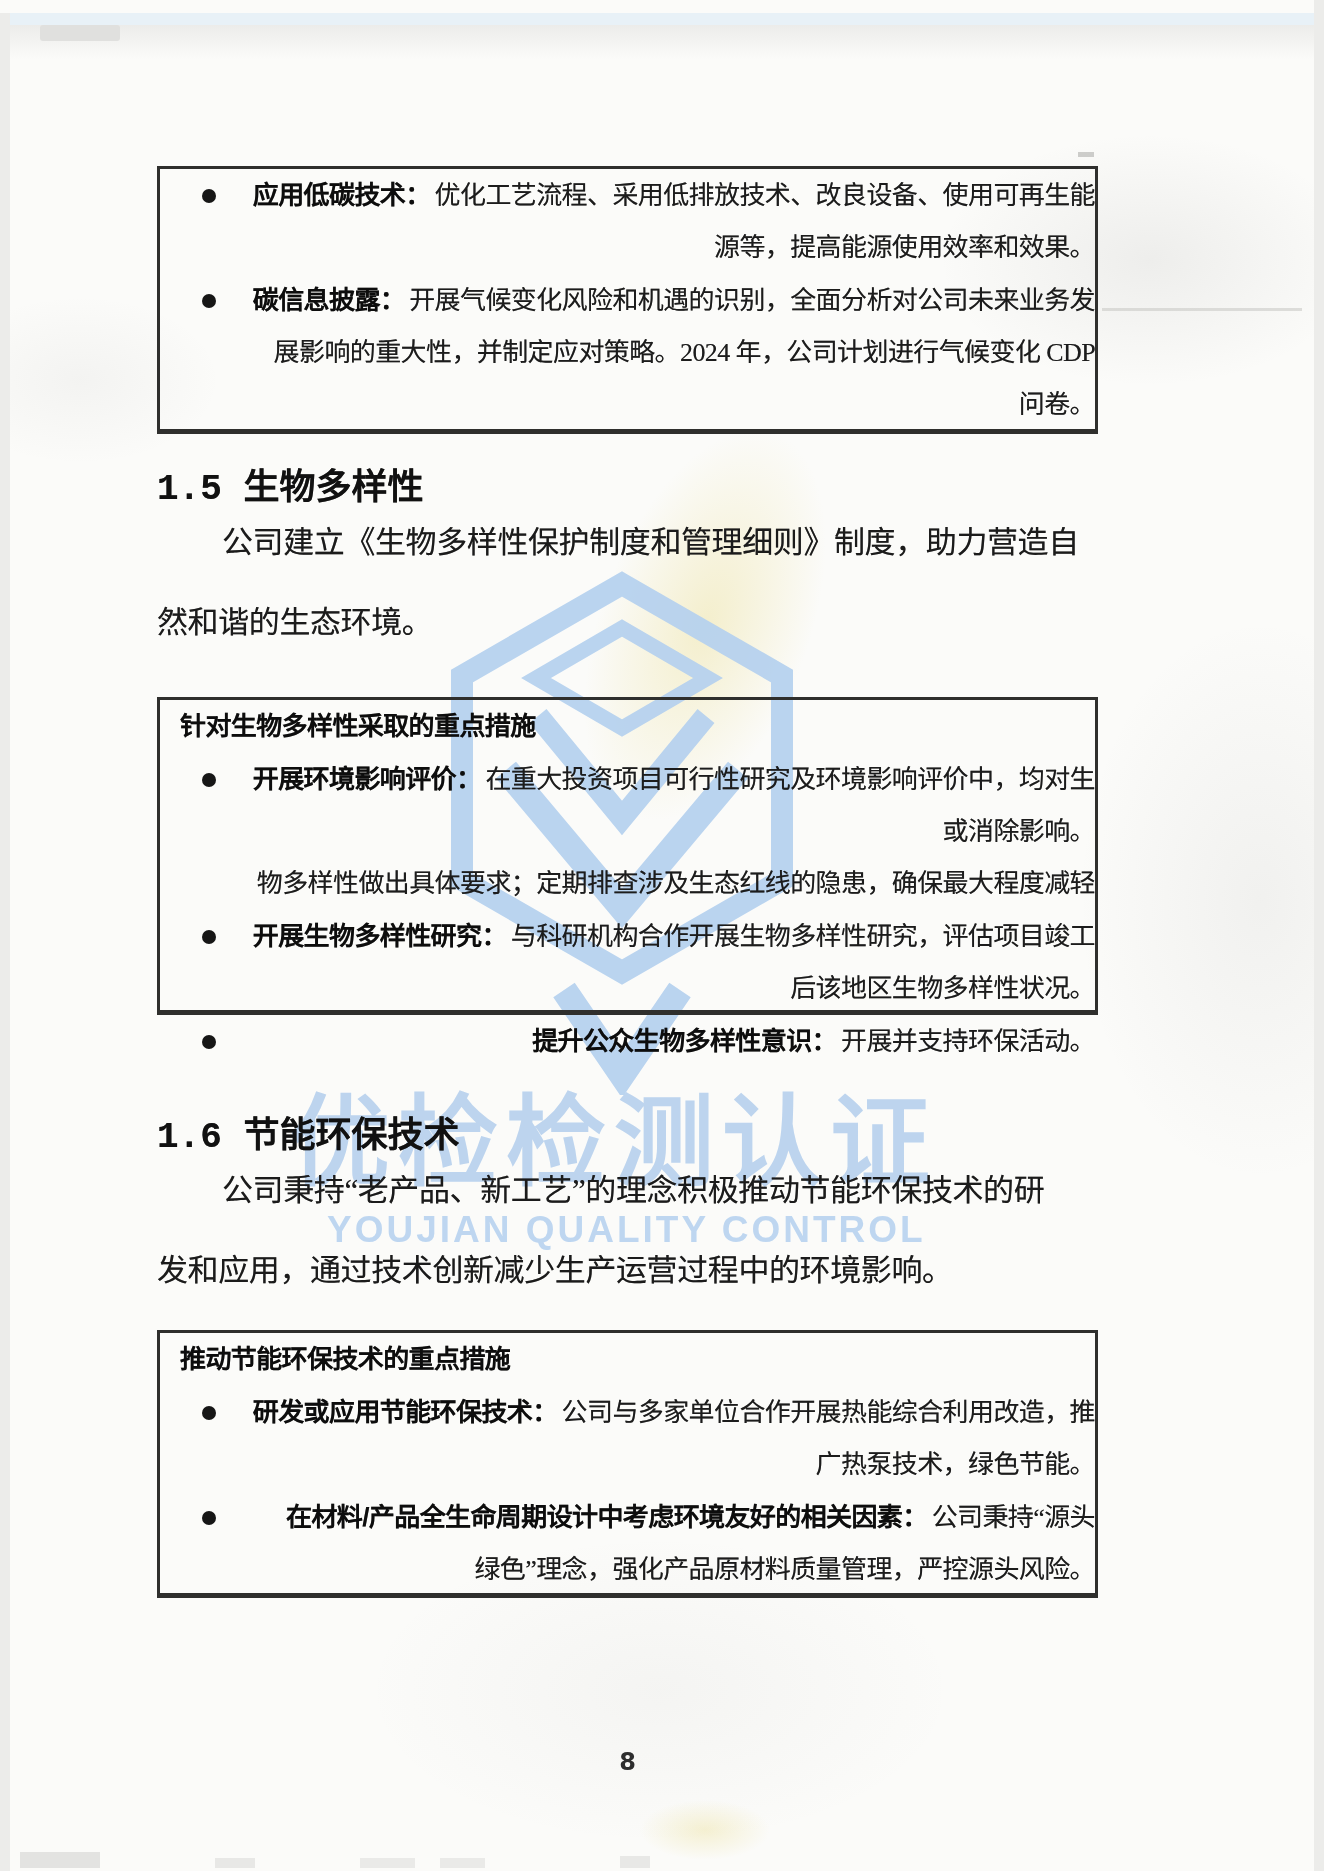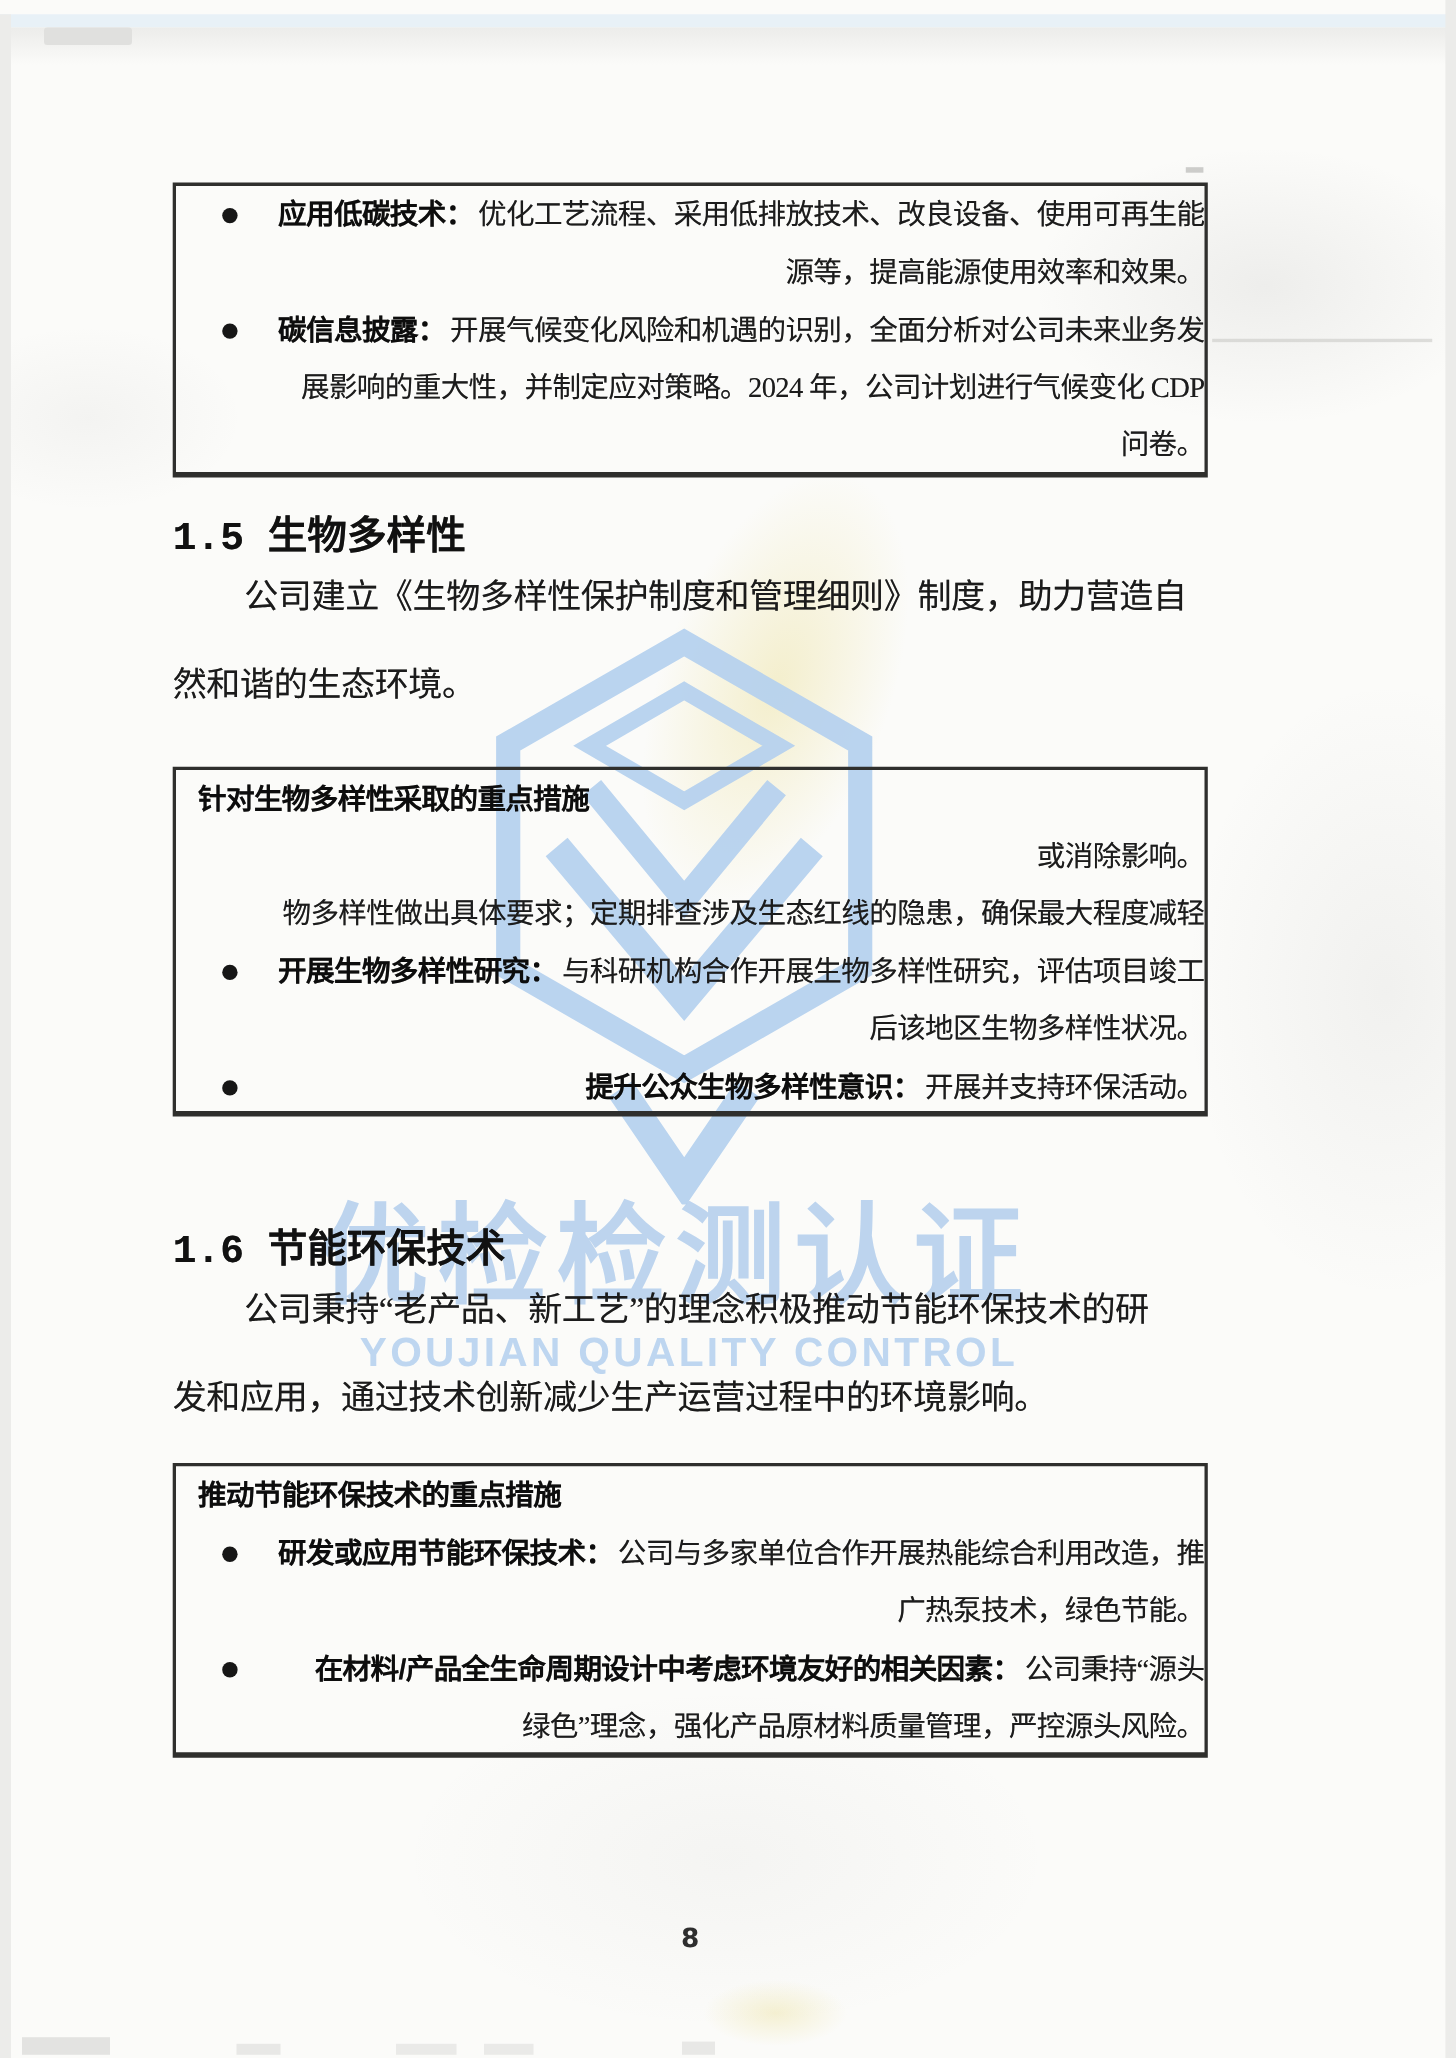--- a/index.html
+++ b/index.html
@@ -131,20 +131,21 @@
 
     <div class="hsec" id="h15">1.5 生物多样性</div>
 
     <div class="para" id="para15">
         <div class="ln ln-pfirst"><span class="sr">公司建立《生物多样性保护制度和管理细则》制度，助力营造自</span></div>
         <div class="ln ln-pline"><span class="sr">然和谐的生态环境。</span></div>
       </div>
 
     <div class="mbox" id="box2">
         <div class="ln ln-header"><span class="sb">针对生物多样性采取的重点措施</span></div>
+        <div class="ln ln-bullet"><span class="marker"></span><span class="sb">开展环境影响评价：</span><span class="sr">在重大投资项目可行性研究及环境影响评价中，均对生</span></div>
         <div class="ln ln-cont"><span class="sr">或消除影响。</span></div>
         <div class="ln ln-cont"><span class="sr">物多样性做出具体要求；定期排查涉及生态红线的隐患，确保最大程度减轻</span></div>
         <div class="ln ln-bullet"><span class="marker"></span><span class="sb">开展生物多样性研究：</span><span class="sr">与科研机构合作开展生物多样性研究，评估项目竣工</span></div>
         <div class="ln ln-cont"><span class="sr">后该地区生物多样性状况。</span></div>
         <div class="ln ln-bullet"><span class="marker"></span><span class="sb">提升公众生物多样性意识：</span><span class="sr">开展并支持环保活动。</span></div>
       </div>
 
     <div class="hsec" id="h16">1.6 节能环保技术</div>
 
     <div class="para" id="para16">

